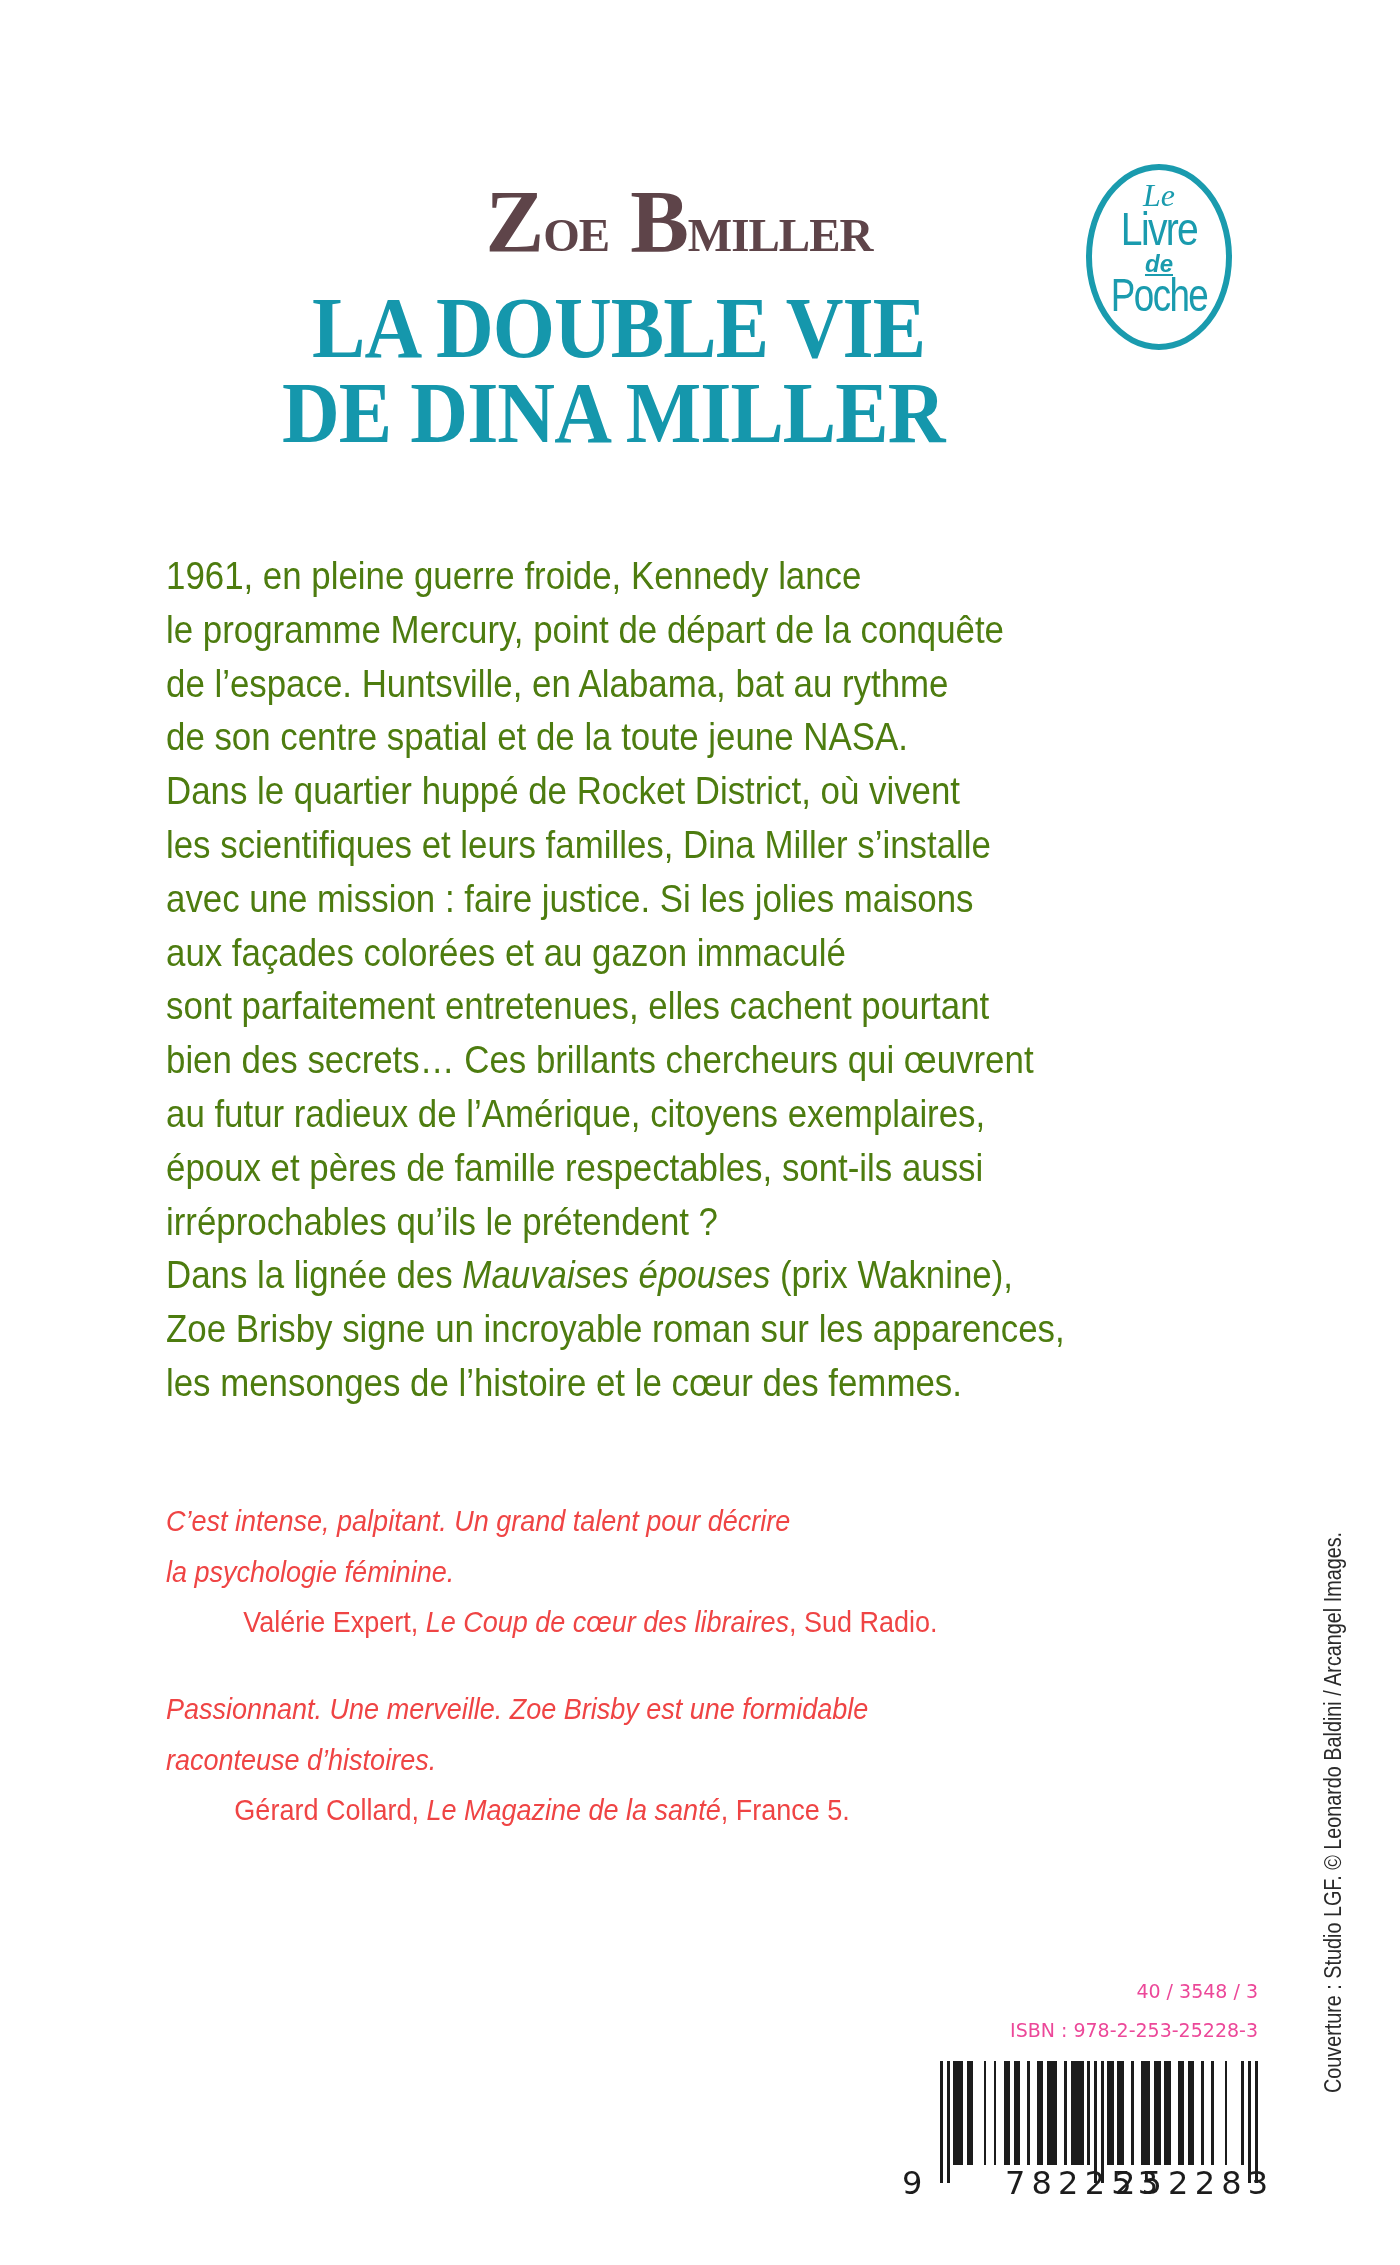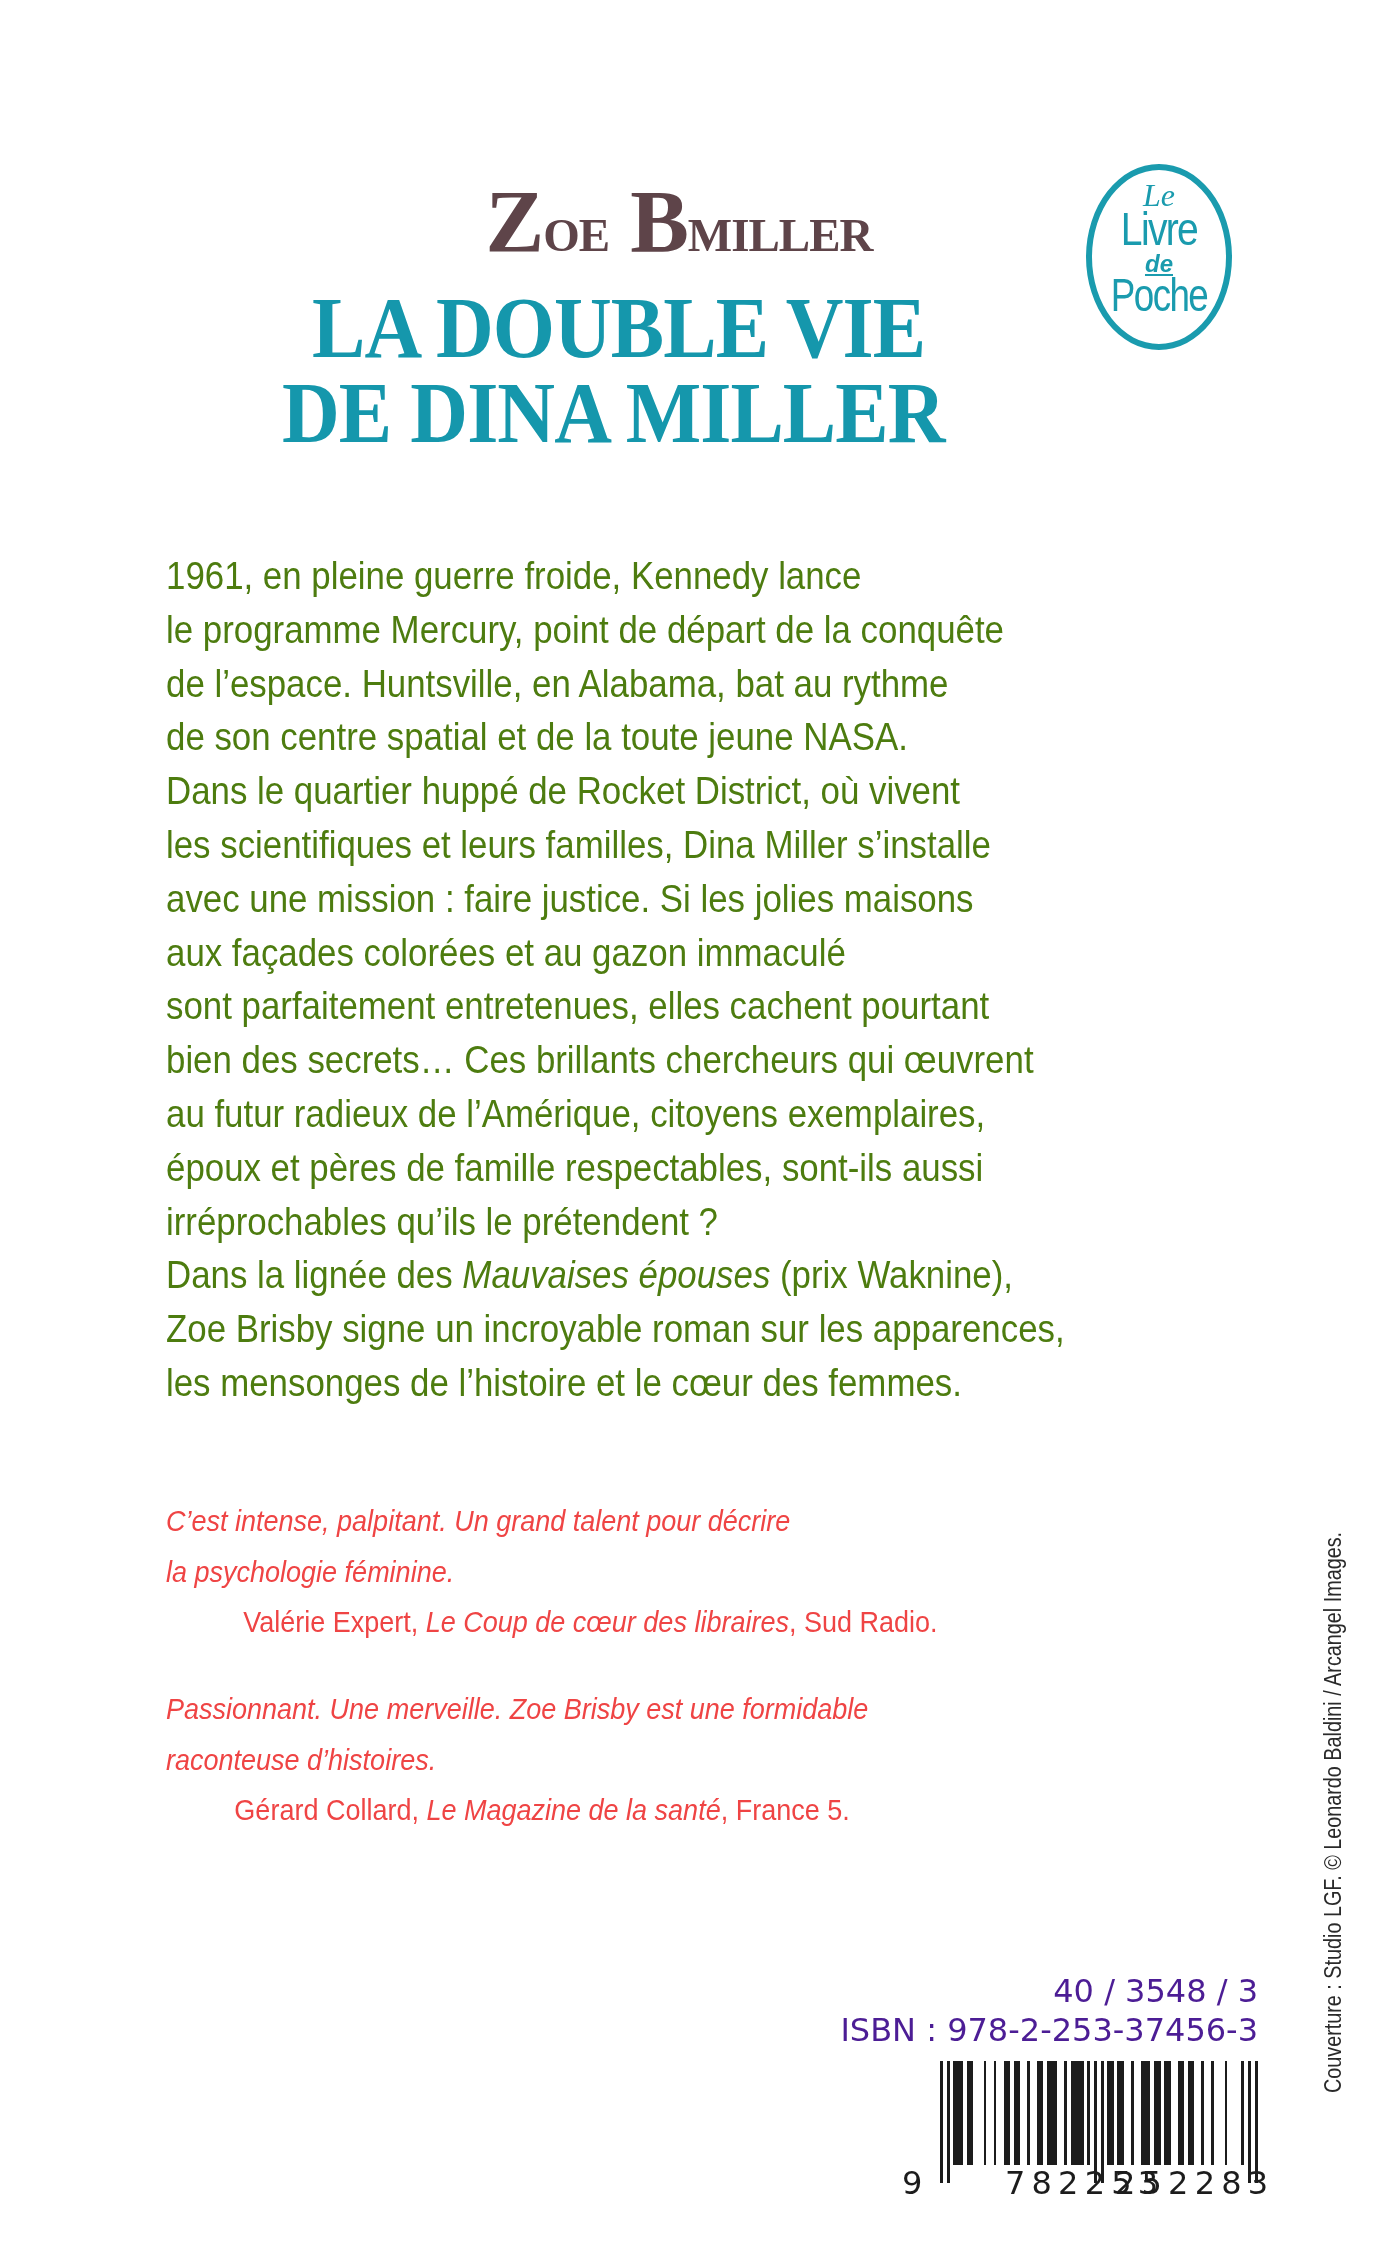--- a/index.html
+++ b/index.html
@@ -50,21 +50,21 @@
   .q1 { top: 1496px; }
   .q2 { top: 1684px; }
   .qline { display: block; white-space: nowrap; font-style: italic; transform: scaleX(0.9); transform-origin: left center; height: 50.5px; }
   .attr { display: block; white-space: nowrap; text-align: left; height: 50.5px; }
   .attr span.inner { display: inline-block; transform: scaleX(0.9); transform-origin: right center; }
   .attr em { font-style: italic; }
 
   
   .codes {
     right: 142px; font-family: "DejaVu Sans", "Liberation Sans", sans-serif;
-    color: #4c1d95; font-size: 32px; line-height: 24px; text-align: right; white-space: nowrap;
+    color: #ec4899; font-size: 19px; line-height: 24px; text-align: right; white-space: nowrap;
   }
   .catalog { top: 1979px; }
   .isbn { top: 2018px; }
 
   .barcode { left: 940px; top: 2061px; width: 318px; height: 122px; }
   .bar { position: absolute; top: 0; background: #1c1c1c; }
   .bc-digit {
     position: absolute; top: 2167px; font-family: "DejaVu Sans", "Liberation Sans", sans-serif;
     font-size: 32px; line-height: 32px; color: #1c1c1c;
   }
@@ -123,21 +123,21 @@
   <span class="attr"><span class="inner"><span>Valérie Expert, </span><em>Le Coup de cœur des libraires</em><span>, Sud Radio.</span></span></span>
 </div>
 
 <div class="abs quotes q2">
   <span class="qline">Passionnant. Une merveille. Zoe Brisby est une formidable</span>
   <span class="qline">raconteuse d’histoires.</span>
   <span class="attr"><span class="inner"><span>Gérard Collard, </span><em>Le Magazine de la santé</em><span>, France 5.</span></span></span>
 </div>
 
 <div class="abs codes catalog">40 / 3548 / 3</div>
-<div class="abs codes isbn">ISBN : 978-2-253-37456-3</div>
+<div class="abs codes isbn">ISBN : 978-2-253-25228-3</div>
 
 <div class="abs barcode" id="barcode">
     <div class="bar" style="left: 0px; width: 2.94737px; height: 122px;"></div>
     <div class="bar" style="left: 6.69474px; width: 2.94737px; height: 122px;"></div>
     <div class="bar" style="left: 13.3895px; width: 9.64211px; height: 104px;"></div>
     <div class="bar" style="left: 26.7789px; width: 6.29474px; height: 104px;"></div>
     <div class="bar" style="left: 43.5158px; width: 2.94737px; height: 104px;"></div>
     <div class="bar" style="left: 53.5579px; width: 2.94737px; height: 104px;"></div>
     <div class="bar" style="left: 63.6px; width: 6.29474px; height: 104px;"></div>
     <div class="bar" style="left: 73.6421px; width: 6.29474px; height: 104px;"></div>

